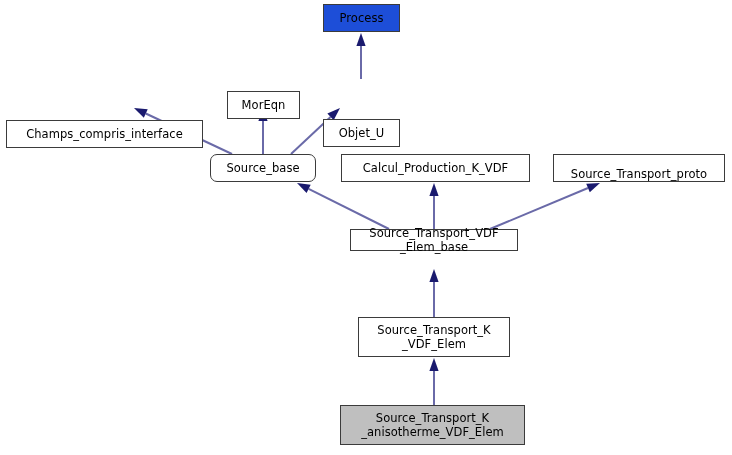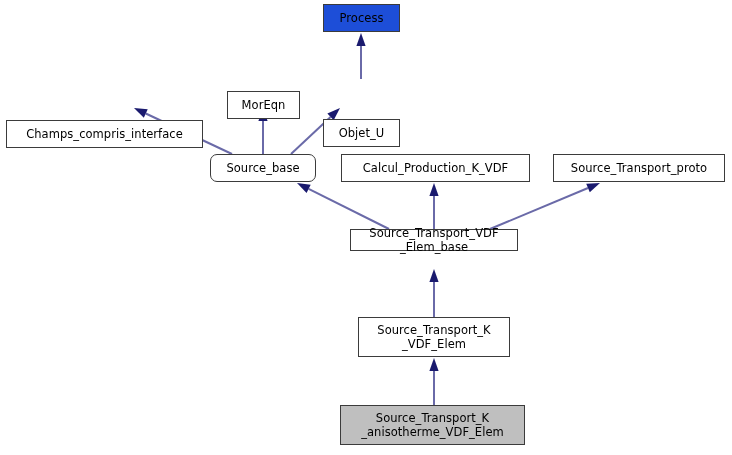--- a/index.html
+++ b/index.html
@@ -91,21 +91,21 @@
         <polygon points="434,358 438.6,371 429.4,371" fill="#1a1a6e"></polygon>
       </g>
     </svg>
   <div id="node-layer">
       <div class="node" style="left: 323px; top: 4px; width: 77px; height: 28px; border-color: rgb(59, 59, 59); background: #1d4ed8; color: rgb(0, 0, 0);"><span class="node-label">Process</span></div>
       <div class="node" style="left: 6px; top: 79px; width: 197px; height: 28px; border-color: rgb(59, 59, 59); background: rgb(255, 255, 255); color: rgb(0, 0, 0); margin-top: 41px;"><span class="node-label">Champs_compris_interface</span></div>
       <div class="node" style="left: 227px; top: 91px; width: 73px; height: 28px; border-color: rgb(59, 59, 59); background: rgb(255, 255, 255); color: rgb(0, 0, 0);"><span class="node-label">MorEqn</span></div>
       <div class="node" style="left: 323px; top: 79px; width: 77px; height: 28px; border-color: rgb(59, 59, 59); background: rgb(255, 255, 255); color: rgb(0, 0, 0); margin-top: 40px;"><span class="node-label">Objet_U</span></div>
       <div class="node" style="left: 210px; top: 154px; width: 106px; height: 28px; border-color: rgb(59, 59, 59); background: rgb(255, 255, 255); color: rgb(0, 0, 0); border-radius: 7px;"><span class="node-label">Source_base</span></div>
       <div class="node" style="left: 341px; top: 154px; width: 189px; height: 28px; border-color: rgb(59, 59, 59); background: rgb(255, 255, 255); color: rgb(0, 0, 0);"><span class="node-label">Calcul_Production_K_VDF</span></div>
-      <div class="node" style="left: 553px; top: 154px; width: 172px; height: 28px; border-color: rgb(59, 59, 59); background: rgb(255, 255, 255); color: rgb(0, 0, 0);"><span class="node-label">Source_Transport_proto</span></div>
+      <div class="node" style="left: 553px; top: 154px; width: 172px; height: 28px; border-color: rgb(59, 59, 59); background: rgb(255, 255, 255); color: rgb(0, 0, 0); align-items: flex-end;"><span class="node-label">Source_Transport_proto</span></div>
       <div class="node" style="left: 350px; top: 229px; width: 168px; height: 22px; border-color: rgb(59, 59, 59); background: rgb(255, 255, 255); color: rgb(0, 0, 0);"><span class="node-label">Source_Transport_VDF
 _Elem_base</span></div>
       <div class="node" style="left: 358px; top: 317px; width: 152px; height: 40px; border-color: rgb(59, 59, 59); background: rgb(255, 255, 255); color: rgb(0, 0, 0);"><span class="node-label">Source_Transport_K
 _VDF_Elem</span></div>
       <div class="node highlight" style="left: 340px; top: 405px; width: 185px; height: 40px; border-color: rgb(59, 59, 59); background: rgb(191, 191, 191); color: rgb(0, 0, 0);"><span class="node-label">Source_Transport_K
 _anisotherme_VDF_Elem</span></div>
     </div>
 </div>
 
 </body></html>

